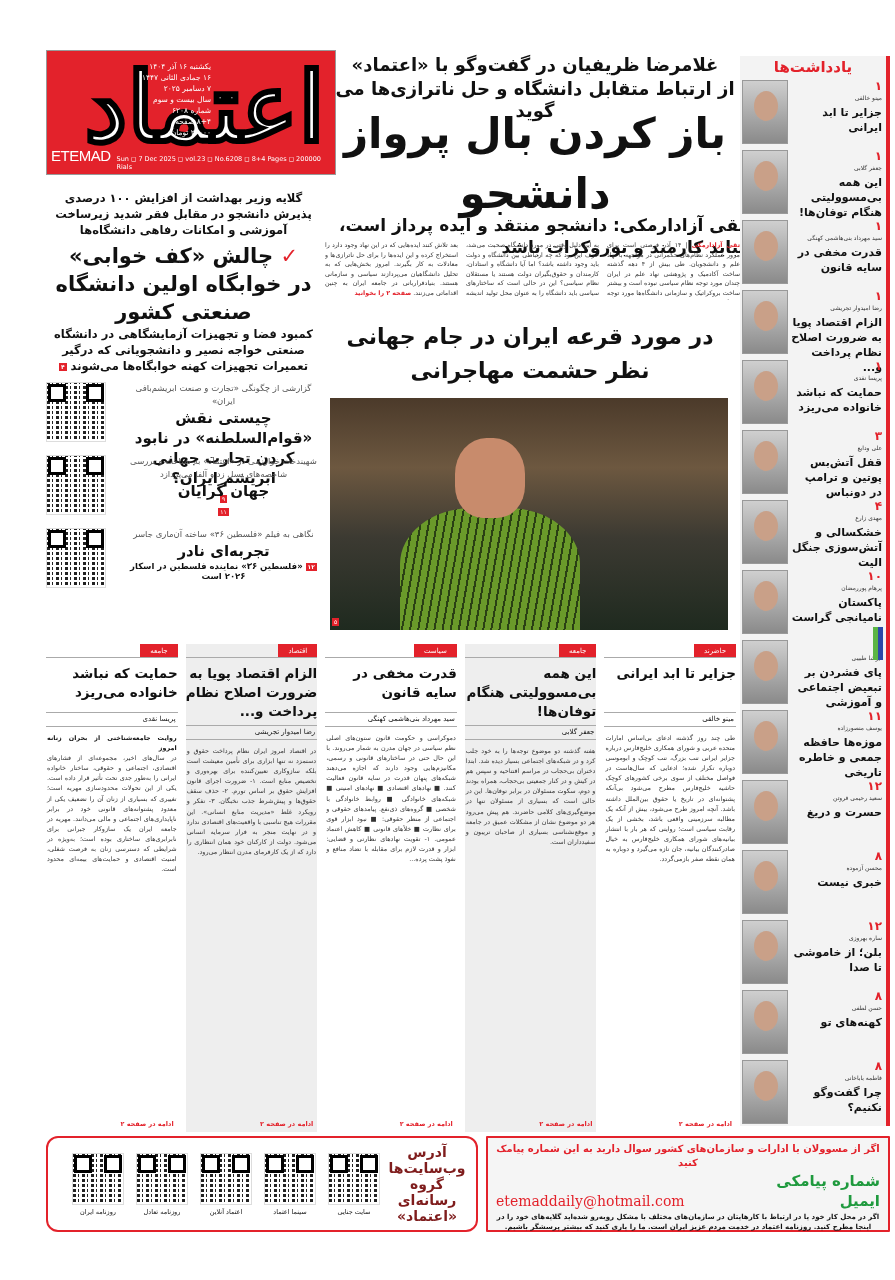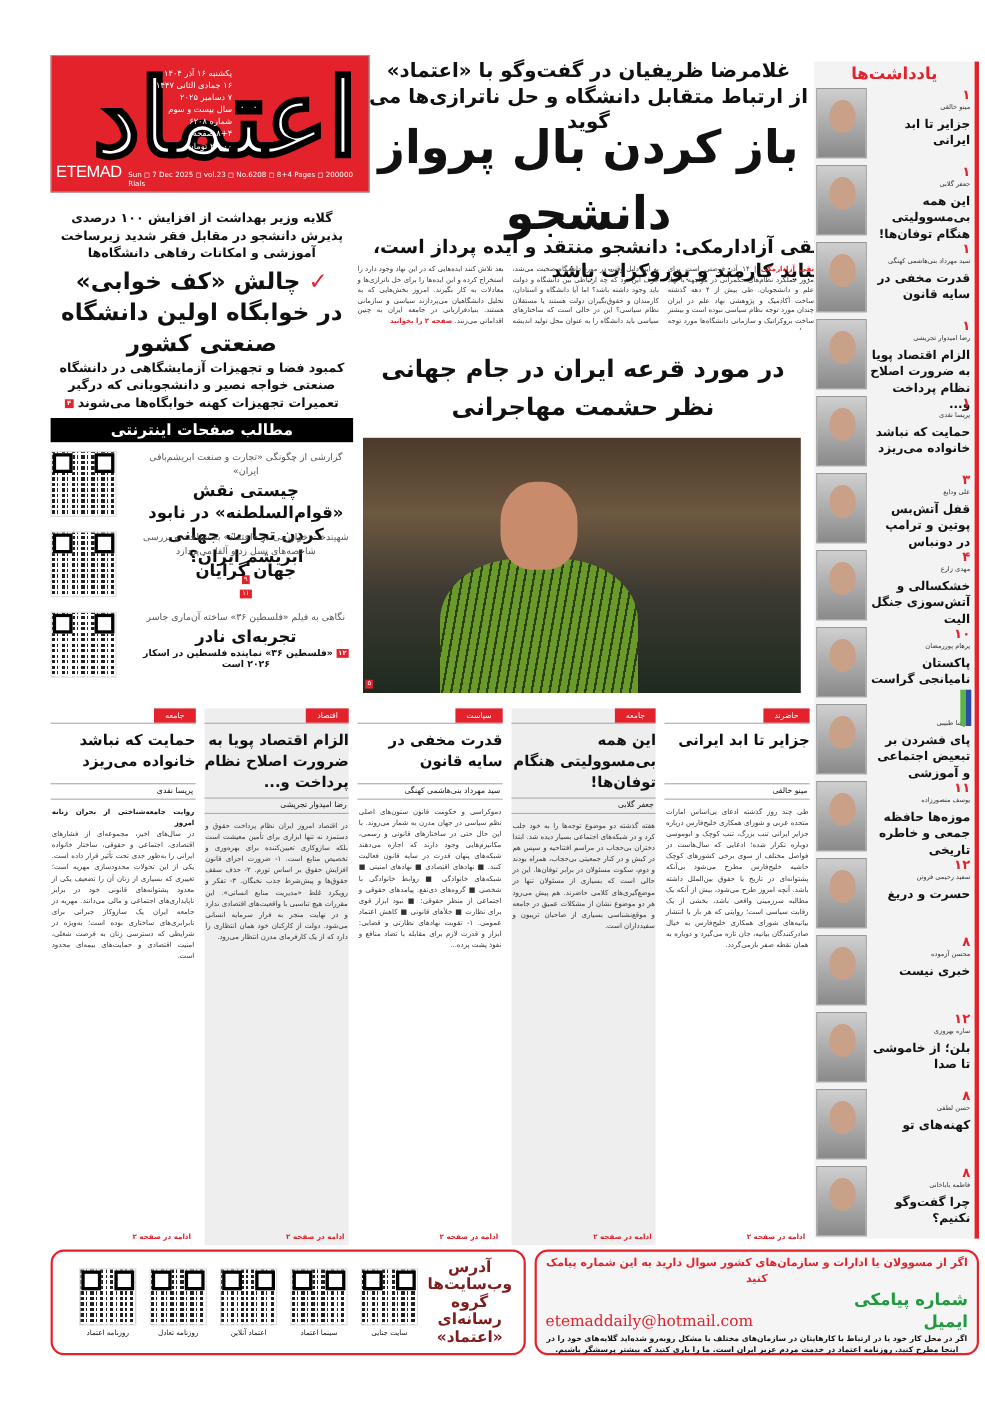--- a/index.html
+++ b/index.html
@@ -85,21 +85,21 @@
   .bcol .cont { position: absolute; bottom: 4px; right: 4px; font-size: 6.5px; color: #e3222b; font-weight: bold; text-align: center; }
 
   
   .footer-left { position: absolute; left: 16px; top: 1086px; width: 432px; height: 96px; border: 2px solid #e3222b; border-radius: 12px; display: flex; align-items: center; padding: 6px 10px; gap: 6px; }
   .fl-title { color: #7f1d1d; font-weight: 900; font-size: 14px; line-height: 16px; text-align: center; width: 78px; }
   .fl-qrs { display: flex; flex-direction: row; gap: 8px; flex: 1; }
   .fl-qr { text-align: center; width: 56px; }
   .fl-qr .qr { width: 52px; height: 52px; margin: 0 auto; }
   .fl-qr .lbl { font-size: 6.5px; margin-top: 3px; }
 
-  .footer-right { position: absolute; left: 456px; top: 1086px; width: 404px; height: 96px; border: 2px solid #e3222b; border-radius: 12px; background: #f5f5f5; padding: 4px 8px; text-align: center; }
+  .footer-right { position: absolute; left: 456px; top: 1086px; width: 404px; height: 96px; border: 2px solid #e3222b; border-radius: 1px; background: #f5f5f5; padding: 4px 8px; text-align: center; }
   .fr-top { color: #e3222b; font-weight: 900; font-size: 10px; line-height: 14px; }
   .fr-row { display: flex; justify-content: space-between; align-items: center; margin-top: 2px; }
   .fr-label { color: #1f9a3e; font-weight: 900; font-size: 15px; }
   .fr-phone { color: #e3222b; font-weight: 900; font-size: 22px; direction: ltr; letter-spacing: -1px; }
   .fr-email { font-family: "DejaVu Serif", serif; color: #e3222b; font-size: 14px; direction: ltr; }
   .fr-note { font-size: 7px; line-height: 10px; font-weight: bold; margin-top: 2px; }
 </style>
 </head>
 <body>
 
@@ -136,21 +136,20 @@
     <div class="lc-kicker">گلایه وزیر بهداشت از افزایش ۱۰۰ درصدی پذیرش دانشجو در مقابل فقر شدید زیرساخت آموزشی و امکانات رفاهی دانشگاه‌ها</div>
     <div class="lc-head">
       <span class="check">✓</span>
       <span>چالش «کف خوابی»</span><br>
       <span>در خوابگاه اولین دانشگاه صنعتی کشور</span>
     </div>
     <div class="lc-sub">
       <span>کمبود فضا و تجهیزات آزمایشگاهی در دانشگاه صنعتی خواجه نصیر و دانشجویانی که درگیر تعمیرات تجهیزات کهنه خوابگاه‌ها می‌شوند</span>
       <span class="pgbadge">۴</span>
     </div>
-    <div class="internet-bar">مطالب صفحات اینترنتی</div>
 
     <div class="qr-item">
       <div class="qr"></div>
       <div class="qr-text">
         <div class="small">گزارشی از چگونگی «تجارت و صنعت ابریشم‌بافی ایران»</div>
         <div class="big">چیستی نقش «قوام‌السلطنه» در نابود کردن تجارت جهانی ابریشم ایران؟</div>
         <span class="pgbadge">۹</span>
       </div>
     </div>
     <div class="qr-item">
@@ -372,21 +371,21 @@
         <div class="fl-qr">
           <div class="qr"></div>
           <div class="lbl">اعتماد آنلاین</div>
         </div>
         <div class="fl-qr">
           <div class="qr"></div>
           <div class="lbl">روزنامه تعادل</div>
         </div>
         <div class="fl-qr">
           <div class="qr"></div>
-          <div class="lbl">روزنامه اعتماد</div>
+          <div class="lbl">روزنامه ایران</div>
         </div>
       </div>
   </div>
 
   <div class="footer-right">
     <div class="fr-top">اگر از مسوولان یا ادارات و سازمان‌های کشور سوال دارید به این شماره پیامک کنید</div>
     <div class="fr-row">
       <span class="fr-label">شماره پیامکی</span>
     </div>
     <div class="fr-row">

